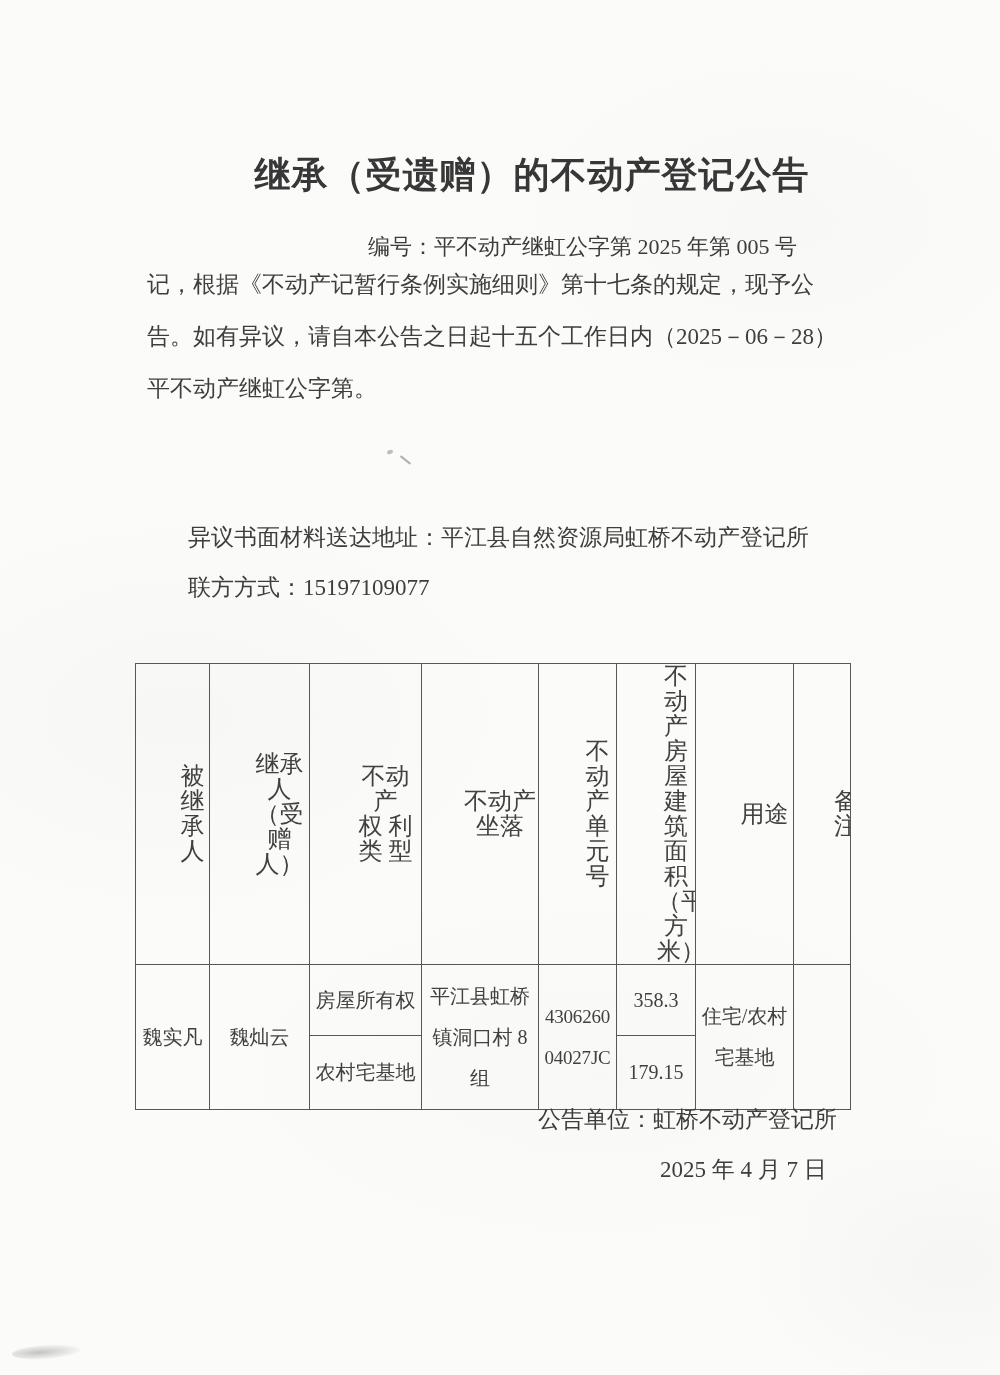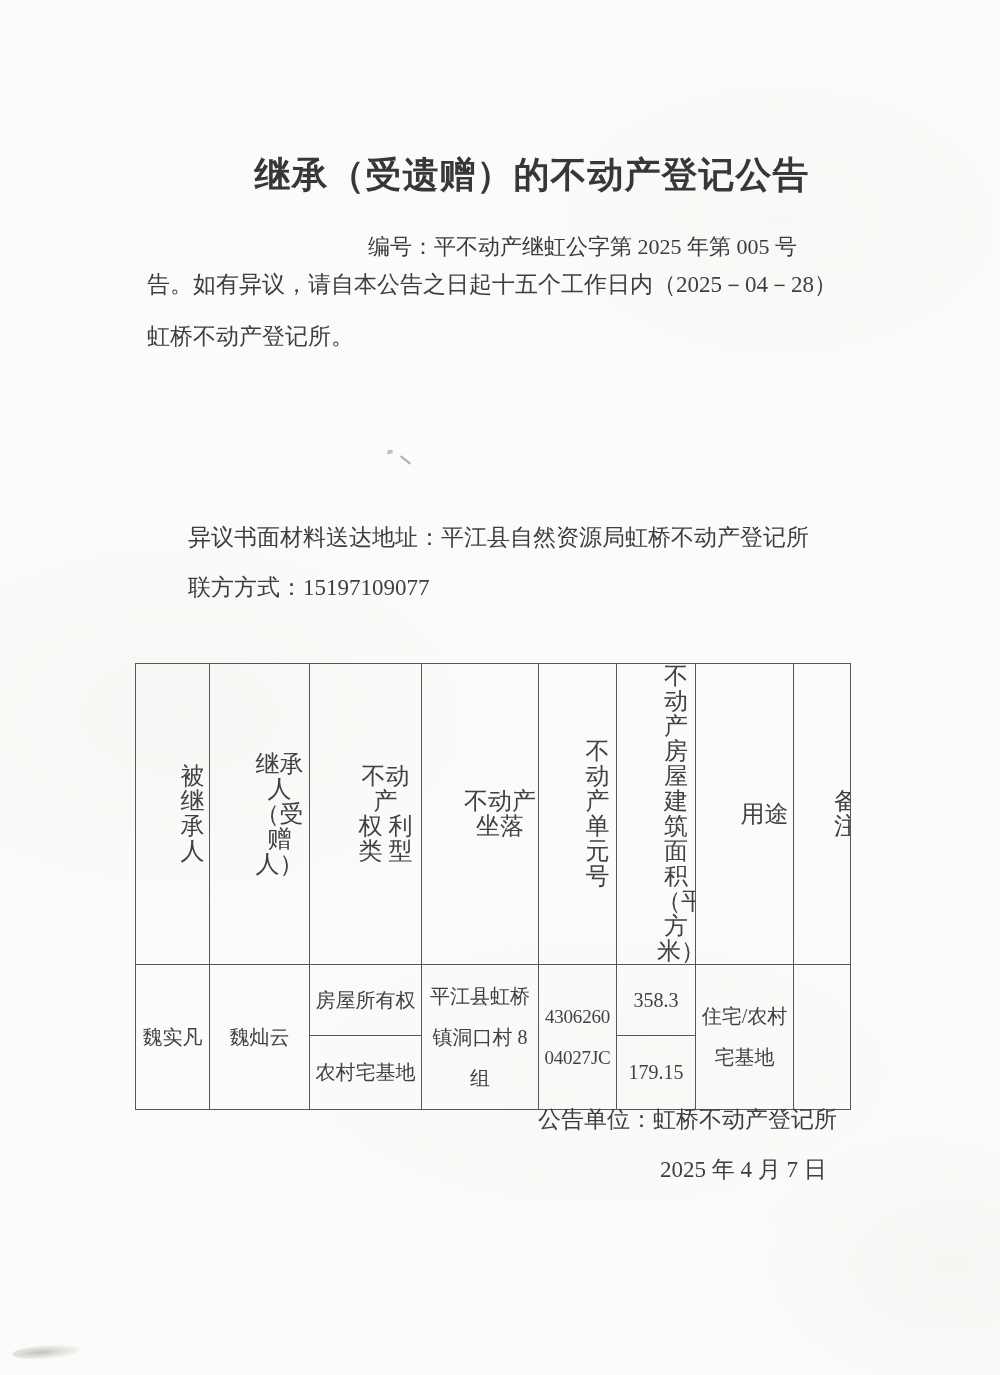--- a/index.html
+++ b/index.html
@@ -150,22 +150,23 @@
 </head>
 <body>
 
 <div class="page">
 
   <div class="title">继承（受遗赠）的不动产登记公告</div>
 
   <div class="doc-number">编号：平不动产继虹公字第 2025 年第 005 号</div>
 
   <div class="body-text">
-    <div class="body-line">告。如有异议，请自本公告之日起十五个工作日内（2025－04－28）</div>
-    <div class="body-line">虹桥不动产登记所。</div>
+    <div class="body-line">记，根据《不动产记暂行条例实施细则》第十七条的规定，现予公</div>
+    <div class="body-line">告。如有异议，请自本公告之日起十五个工作日内（2025－06－28）</div>
+    <div class="body-line">平不动产继虹公字第。</div>
   </div>
 
   <div class="address-line">异议书面材料送达地址：平江县自然资源局虹桥不动产登记所</div>
 
   <div class="contact-line">联方方式：15197109077</div>
 
   <table class="doc-table">
     <colgroup>
       <col style="width:74px">
       <col style="width:100px">

